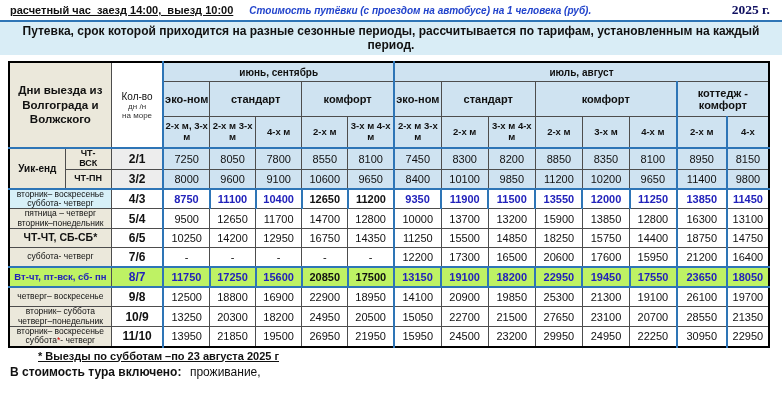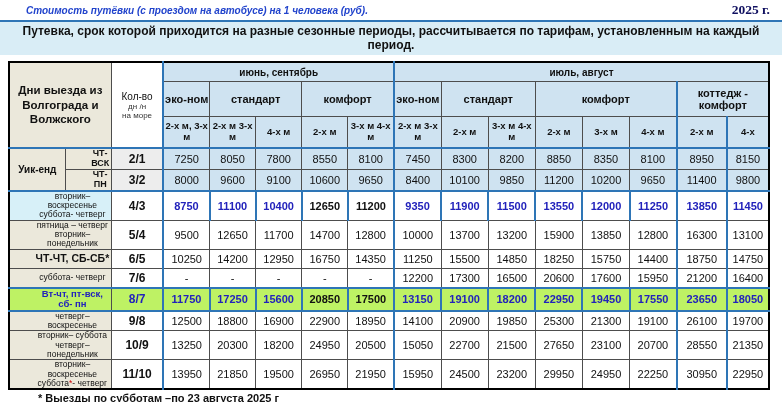--- a/index.html
+++ b/index.html
@@ -24,21 +24,21 @@
   .corner{background:#ebe8db;font-size:11.5px;font-weight:bold;white-space:normal;line-height:1.25;padding:1px 4px;border-bottom:2px solid #2e75b6;}
   .qtyh{background:#ffffff;font-weight:normal;border-bottom:2px solid #2e75b6;}
   .qtyh .q1{font-size:10px;}
   .qtyh .q2{font-size:8px;color:#333;}
   .sec{font-size:10px;font-weight:bold;height:18px;}
   .grp{font-size:11px;font-weight:bold;height:34px;white-space:normal;line-height:1.1;}
   .sub{font-size:9.5px;font-weight:bold;height:30px;white-space:normal;line-height:1.15;border-bottom:2px solid #2e75b6;}
   .bl{border-left:2px solid #2e75b6;}
   tbody td{height:18px;font-size:11px;white-space:nowrap;}
   td.lbl{background:#ebe8db;font-size:8.5px;line-height:1.1;white-space:normal;padding:0 1px;}
-  td.lbl .lblb-line{display:block;margin-left:24px;}
+  td.lbl .lblb-line{display:block;}
   td.wk{font-size:10px;font-weight:bold;border-bottom:2px solid #2e75b6;}
   td.l2{font-size:9px;font-weight:bold;}
   td.qty{font-weight:bold;font-size:12px;background:#ffffff;}
   td.val{background:#ffffff;}
   tr.r-blue td.val{background:#cfe3f1;}
   tr.r-blue td.qty{background:#ededed;}
   tr.r-blue.last td{border-bottom:2px solid #2e75b6;}
   tr.r-cyan td.lbl{background:#d7f0f8;}
   tr.r-cyan td.val{border-left:2px solid #2e75b6;}
   tr.r-green td{background:#bef264;border-top:2px solid #2e75b6;border-bottom:2px solid #2e75b6;}
@@ -52,20 +52,21 @@
   .footer{padding:2px 10px 0 10px;}
   .footnote{font-weight:bold;text-decoration:underline;font-size:11px;margin-left:28px;}
   .children-note{font-style:italic;font-size:10.8px;margin:2px 0 0 26px;}
   .included-title{font-weight:bold;font-size:12px;margin:11px 0 0 0;display:inline;}
   .included-rest{font-size:12px;display:inline;margin-left:4px;}
 </style>
 </head>
 <body>
 
 <div class="topbar">
+  <span class="checkin">расчетный час  заезд 14:00,  выезд 10:00</span>
   <span class="doc-title">Стоимость путёвки (с проездом на автобусе) на 1 человека (руб).</span>
   <span class="year">2025 г.</span>
 </div>
 
 <div class="subtitle-band">Путевка, срок которой приходится  на разные сезонные периоды, рассчитывается по тарифам, установленным на каждый период.</div>
 
 <table>
   <colgroup>
     <col style="width:56px">
       <col style="width:46px">

